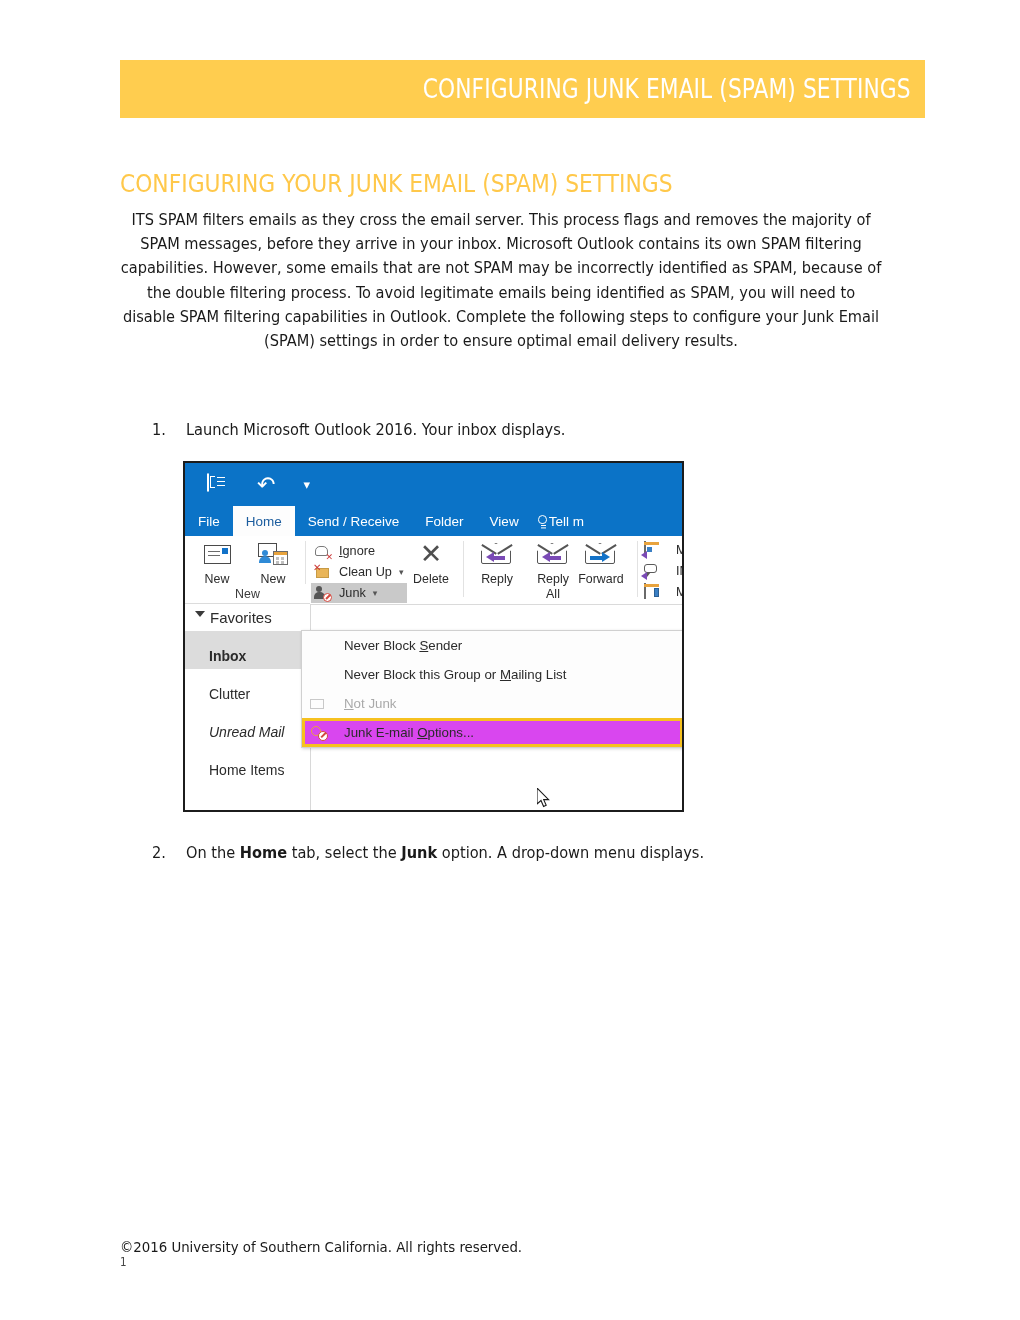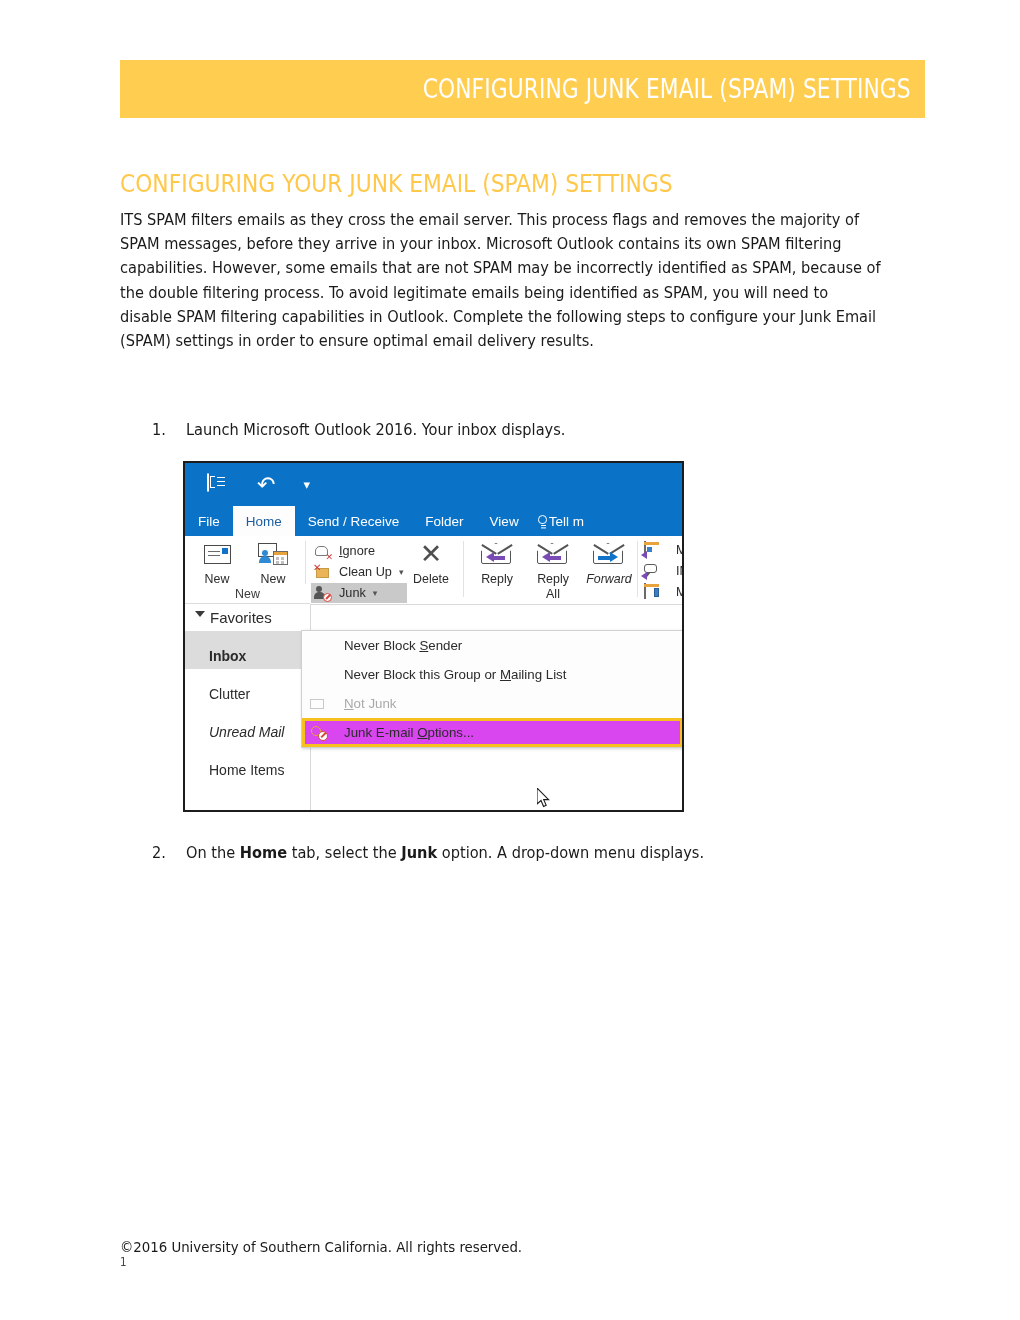--- a/index.html
+++ b/index.html
@@ -55,21 +55,21 @@
     white-space: nowrap;
     transform: scaleX(0.95);
     transform-origin: left center;
   }
   .doc-para {
     color: #1a1a1a;
     font-size: 16.2px;
     line-height: 24.2px;
     font-family: "DejaVu Sans Condensed", "Liberation Sans Narrow", "Liberation Sans", sans-serif;
     margin: 0;
-    text-align: left;
+    text-align: center;
     width: 762px;
   }
 
   
   .step {
     position: absolute;
     display: flex;
     font-size: 16.2px;
     line-height: 24px;
     color: #1a1a1a;
@@ -800,21 +800,21 @@
         <span class="env">
             <span class="flap"></span>
             <span class="line1"></span>
             <span class="line2"></span>
             <span class="arr"></span>
           </span>
       </div>
       <div>Reply</div>
       <div>All</div>
     </div>
-    <div class="bigbtn" style="left:396px;font-style:italic;">
+    <div class="bigbtn" style="left:388px;">
       <div class="bi">
         <span class="env">
             <span class="flap"></span>
             <span class="line1"></span>
             <span class="line2"></span>
             <span class="arr fwd"></span>
           </span>
       </div>
       <div>Forward</div>
     </div>

